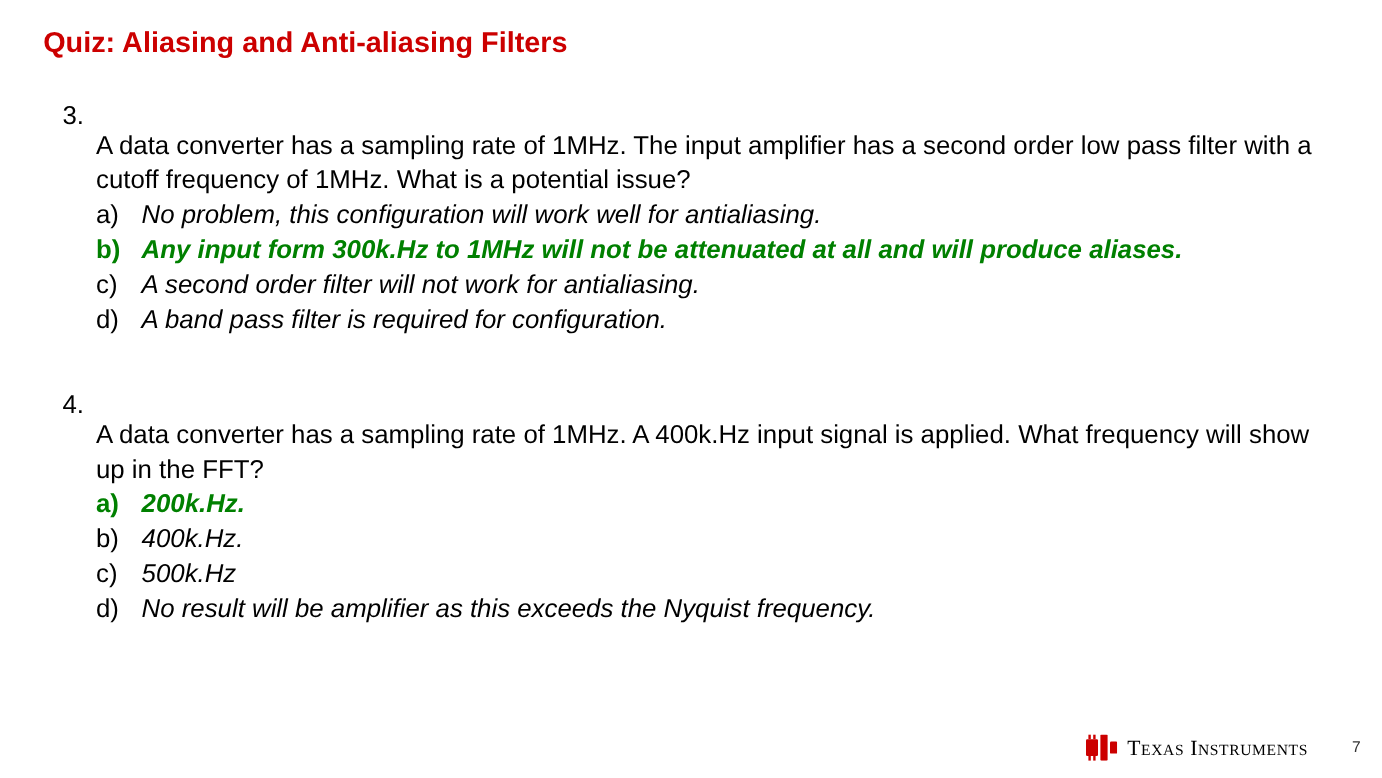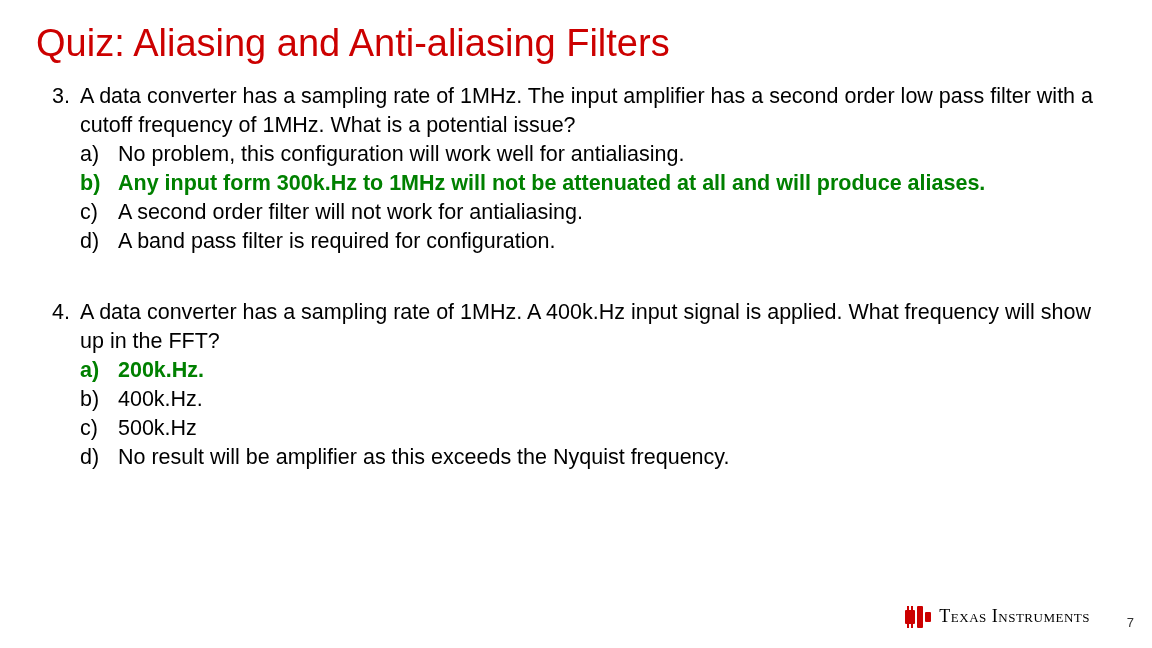--- a/index.html
+++ b/index.html
@@ -16,22 +16,22 @@
   .slide {
     width: 1152px;
     height: 648px;
     position: relative;
     box-sizing: border-box;
   }
   .title {
     position: absolute;
     top: 22px;
     left: 36px;
-    font-size: 38px;
-    font-weight: normal;
+    font-size: 24px;
+    font-weight: bold;
     color: #cc0000;
     letter-spacing: 0px;
   }
   .body {
     position: absolute;
     top: 82px;
     left: 36px;
     right: 40px;
     font-size: 21.5px;
     line-height: 1.35;
@@ -43,54 +43,56 @@
     display: flex;
   }
   .q-num {
     width: 34px;
     flex: 0 0 34px;
     text-align: right;
     padding-right: 10px;
   }
   .q-text {
     flex: 1 1 auto;
+    margin-top: 25px;
   }
   .opts {
     margin-top: 0px;
     margin-left: 44px;
   }
   .opt-row {
     display: flex;
   }
   .opt-letter {
     width: 38px;
     flex: 0 0 38px;
   }
   .opt-text {
     flex: 1 1 auto;
+    font-style: italic;
   }
   .correct .opt-letter,
   .correct .opt-text {
     color: #008000;
     font-weight: bold;
   }
   .footer {
     position: absolute;
     left: 0;
     right: 0;
     bottom: 14px;
     height: 40px;
   }
   .logo {
     position: absolute;
     right: 62px;
     bottom: 0;
     height: 28px;
     display: flex;
-    align-items: flex-start;
+    align-items: flex-end;
   }
   .logo-text {
     font-family: "Times New Roman", Times, serif;
     font-size: 18px;
     letter-spacing: 0.5px;
     color: #000;
   }
   .logo-text .sc {
     font-variant: small-caps;
   }

